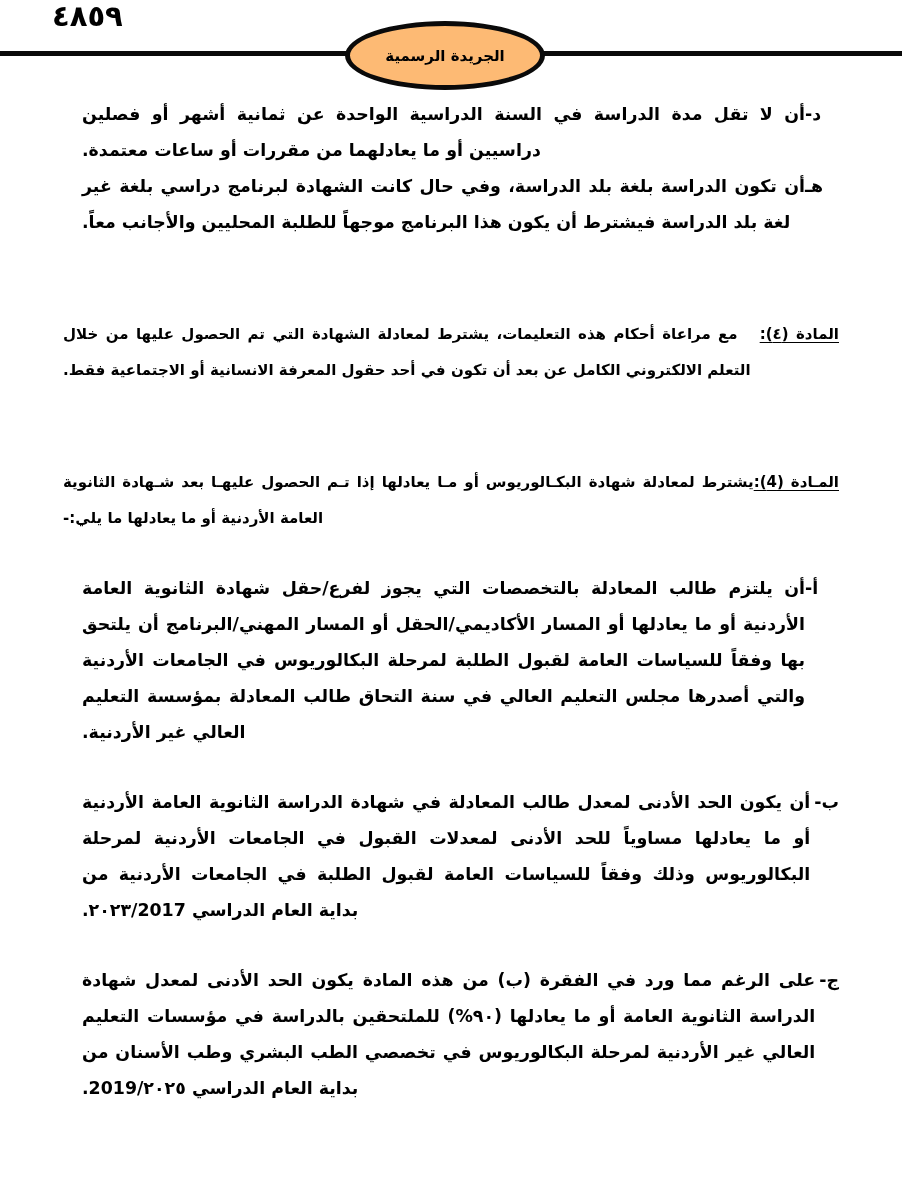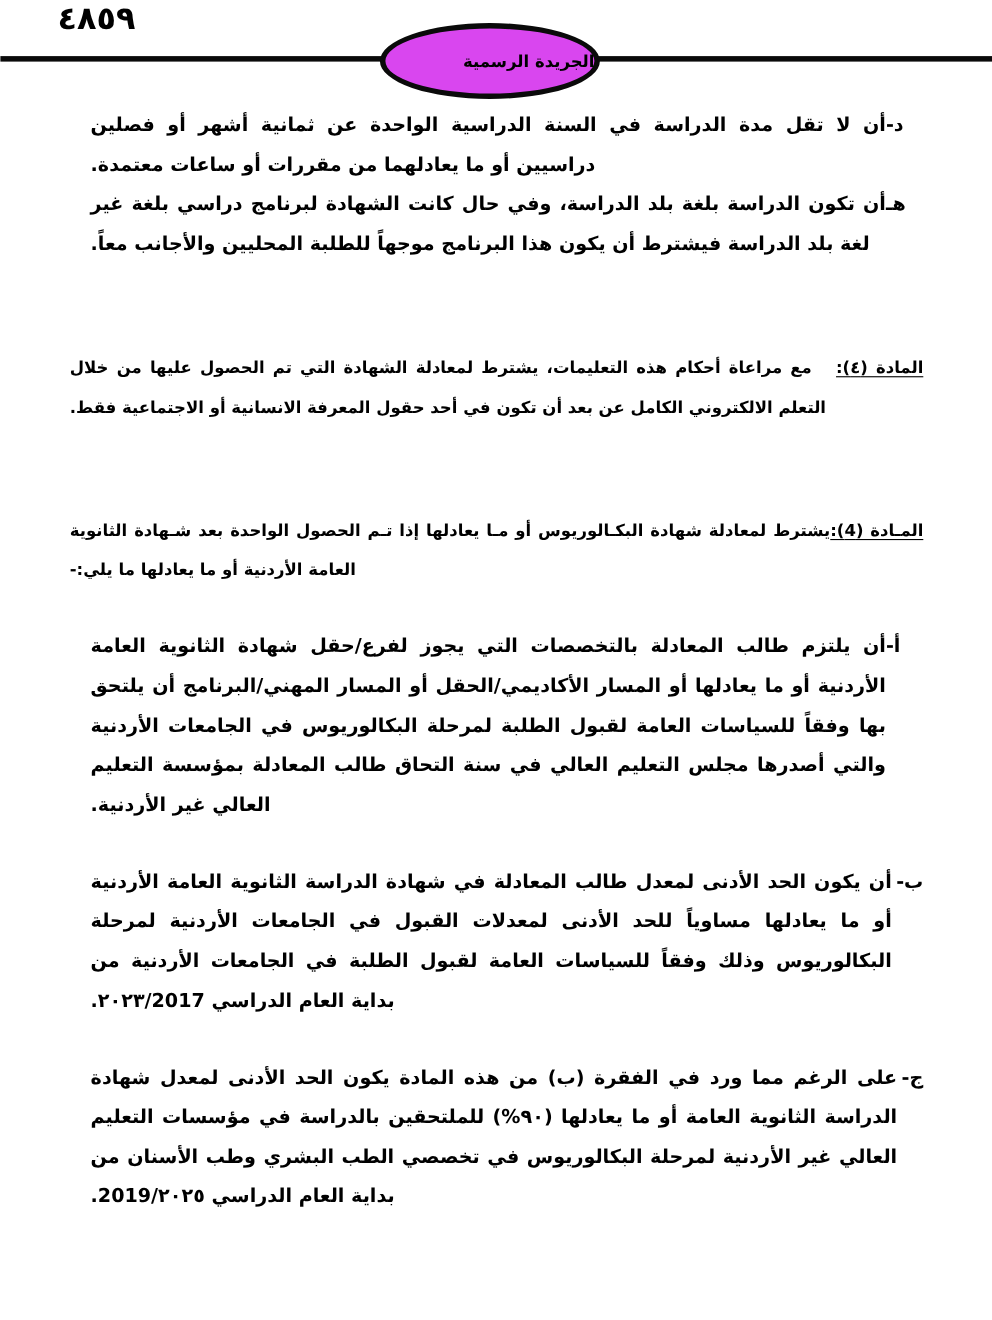--- a/index.html
+++ b/index.html
@@ -43,23 +43,24 @@
     background: #0a0a0a;
   }
   .masthead-oval {
     position: absolute;
     top: 21px;
     left: 345px;
     width: 200px;
     height: 69px;
     border: 5px solid #0a0a0a;
     border-radius: 50% / 50%;
-    background: #d946ef;
+    background: #fdba74;
     display: flex;
     align-items: center;
+    justify-content: center;
     box-sizing: border-box;
   }
   .masthead-title {
     font-size: 15px;
     font-weight: 700;
     letter-spacing: 0.5px;
     white-space: nowrap;
   }
 
   
@@ -144,21 +145,21 @@
 
   <div class="gap-xl"></div>
 
   <div class="article">
     <span class="article-label">المادة (٤):</span><span class="article-gap"></span><span>مع مراعاة أحكام هذه التعليمات، يشترط لمعادلة الشهادة التي تم الحصول عليها من خلال التعلم الالكتروني الكامل عن بعد أن تكون في أحد حقول المعرفة الانسانية أو الاجتماعية فقط.</span>
   </div>
 
   <div class="gap-xl"></div>
 
   <div class="article">
-    <span class="article-label">المـادة (4):</span><span>يشترط لمعادلة شهادة البكـالوريوس أو مـا يعادلها إذا تـم الحصول الواحدة بعد شـهادة الثانوية العامة الأردنية أو ما يعادلها ما يلي:-</span>
+    <span class="article-label">المـادة (4):</span><span>يشترط لمعادلة شهادة البكـالوريوس أو مـا يعادلها إذا تـم الحصول عليهـا بعد شـهادة الثانوية العامة الأردنية أو ما يعادلها ما يلي:-</span>
   </div>
 
   <div class="gap-md"></div>
 
   <div class="para m-wide">
     <span class="marker">أ-</span>
     <span class="body-text">أن يلتزم طالب المعادلة بالتخصصات التي يجوز لفرع/حقل شهادة الثانوية العامة الأردنية أو ما يعادلها أو المسار الأكاديمي/الحقل أو المسار المهني/البرنامج أن يلتحق بها وفقاً للسياسات العامة لقبول الطلبة لمرحلة البكالوريوس في الجامعات الأردنية والتي أصدرها مجلس التعليم العالي في سنة التحاق طالب المعادلة بمؤسسة التعليم العالي غير الأردنية.</span>
   </div>
 
   <div class="gap-md"></div>

